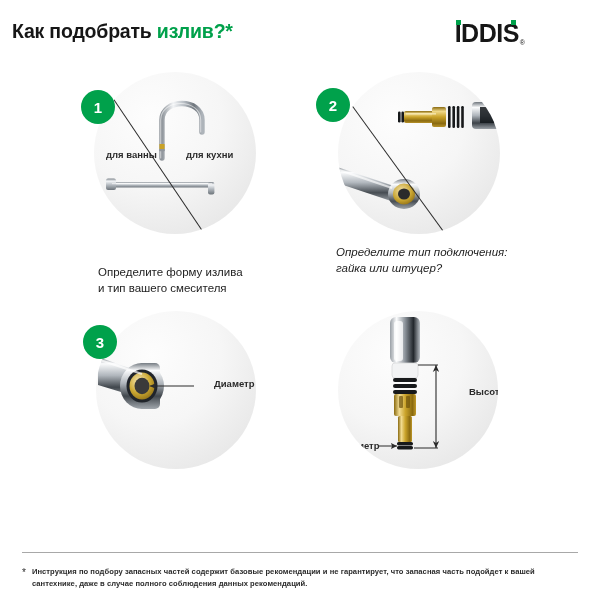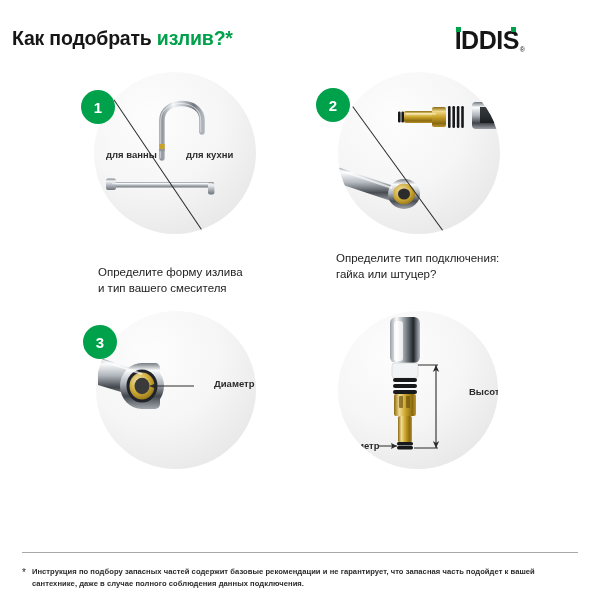--- a/index.html
+++ b/index.html
@@ -12,21 +12,21 @@
     height: 591px;
     position: relative;
     font-family: "Liberation Sans", "DejaVu Sans", sans-serif;
     color: #1d1d1d;
     overflow: hidden;
   }
 
   
   .header {
     position: absolute;
-    left: 0; top: 18px;
+    left: 0; top: 11px;
     width: 537px; height: 52px;
   }
   .page-title {
     position: absolute;
     left: 12px;
     top: 11px;
     font-size: 19.5px;
     font-weight: bold;
     letter-spacing: -0.2px;
     white-space: nowrap;
@@ -304,21 +304,21 @@
           <ellipse cx="72" cy="42" rx="6" ry="5.6" fill="#2b2b2b"></ellipse>
           <path d="M4 17 L60 36" stroke="#ffffff" stroke-width="2" opacity="0.65"></path>
         </svg>
 
         <div class="split-line" style="left:12px; top:30px; width:182px; transform:rotate(54deg);"></div>
       </div>
 
       <div class="badge" style="left:6px; top:20px;">2</div>
     </div>
 
-    <div class="step-caption" style="left:26px; top:182px; width:230px;">Определите тип подключения:
+    <div class="step-caption" style="left:26px; top:176px; width:230px;font-style:italic;">Определите тип подключения:
 гайка или штуцер?</div>
   </div>
 
   <div class="step" style="left:72px; top:255px; width:230px; height:200px;">
 
     <div class="step-media">
 
       <div class="disc" style="left:24px; top:4px; width:160px; height:158px;">
 
         <svg class="art" style="left:2px; top:36px;" width="130" height="76" viewBox="0 0 130 76">
@@ -410,14 +410,14 @@
       </div>
     </div>
   </div>
 
 </div>
 
 <div class="footer-rule"></div>
 
 <div class="footnote">
   <span class="footnote-mark">*</span>
-  <span class="footnote-text">Инструкция по подбору запасных частей содержит базовые рекомендации и не гарантирует, что запасная часть подойдет к вашей сантехнике, даже в случае полного соблюдения данных подключения.</span>
+  <span class="footnote-text">Инструкция по подбору запасных частей содержит базовые рекомендации и не гарантирует, что запасная часть подойдет к вашей сантехнике, даже в случае полного соблюдения данных рекомендаций.</span>
 </div>
 
 </body></html>

